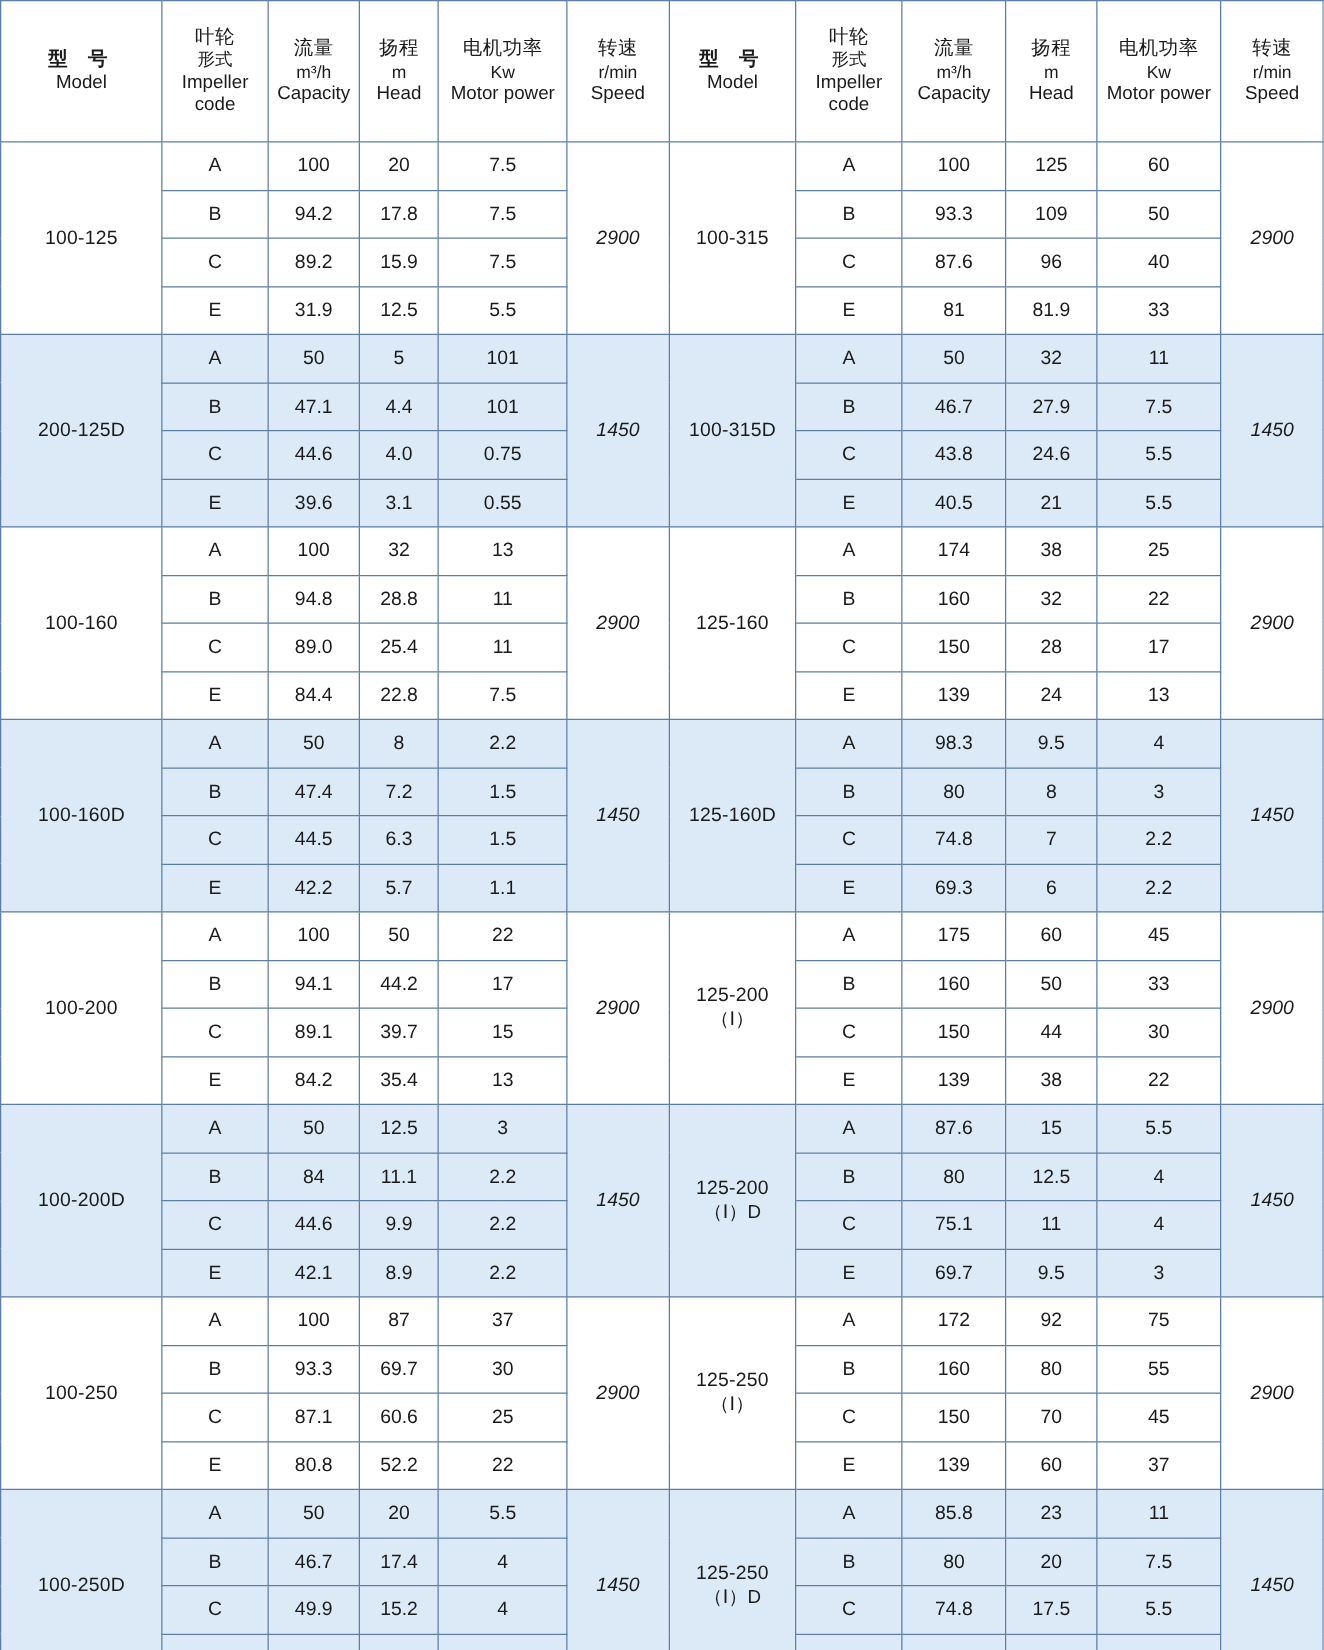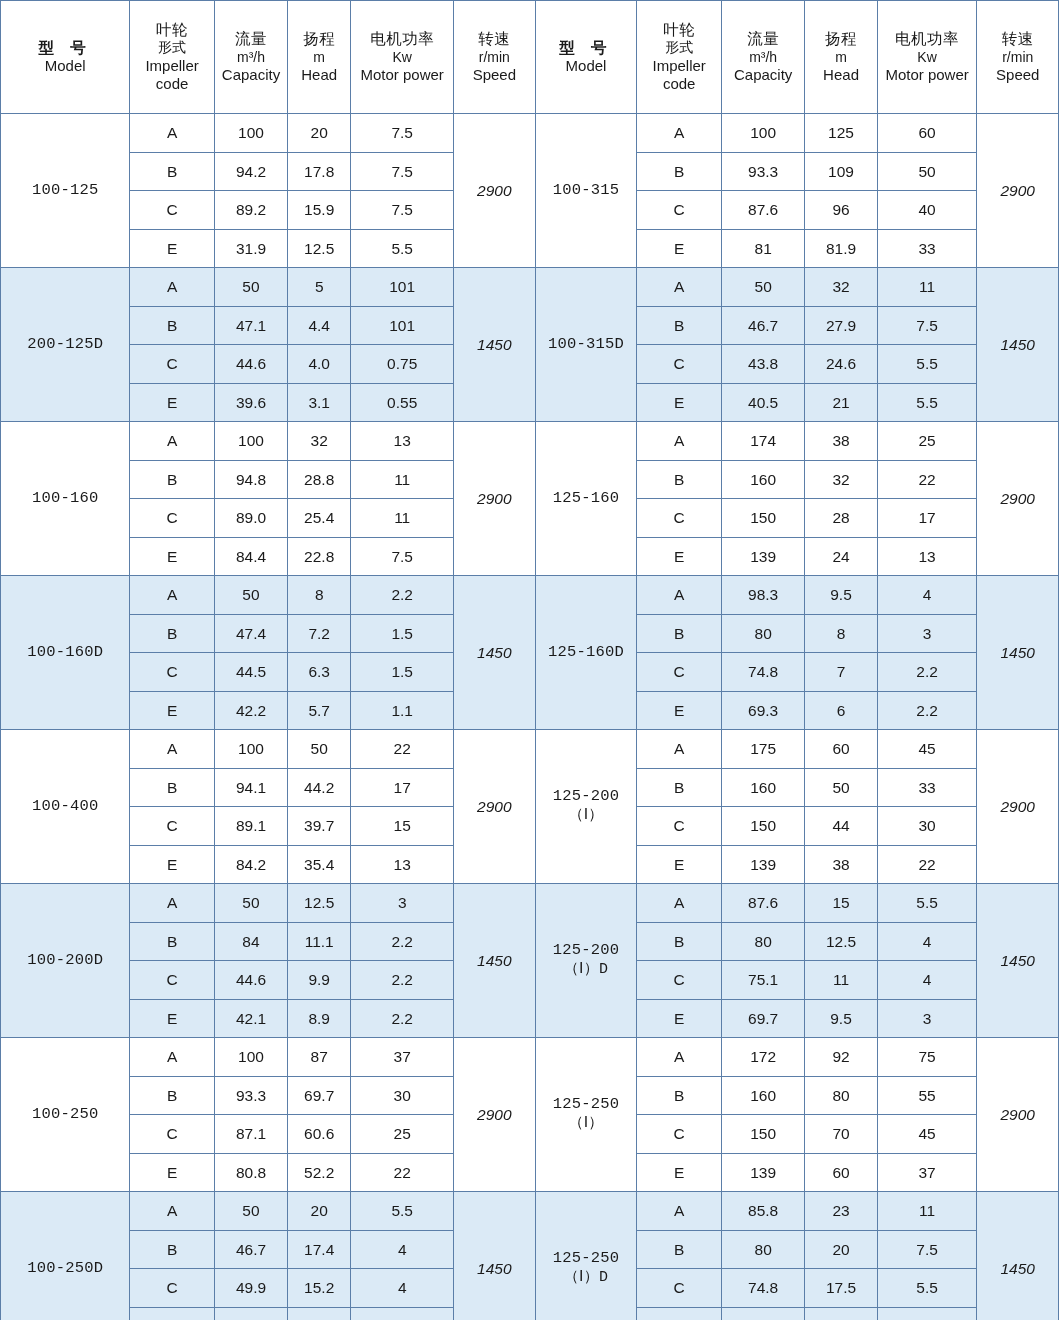--- a/index.html
+++ b/index.html
@@ -59,21 +59,20 @@
   }
   .hdr-model .hdr-cn { letter-spacing: 6px; font-weight: bold; }
 
   tbody td { height: 37.5px; }
   tr.band-alt td { background: #dbeaf6; }
   tr.band-plain td { background: #ffffff; }
 
   .model-cell {
     font-size: 16px;
     letter-spacing: 0.2px;
-    font-family: Liberation Mono, monospace;
   }
   .model-cell .sub {
     display: block;
     font-size: 15px;
   }
   .speed-cell { font-size: 16px; font-style: italic; }
 </style>
 </head>
 <body>
 
@@ -325,21 +324,21 @@
         <td>E</td>
         <td>42.2</td>
         <td>5.7</td>
         <td>1.1</td>
         <td>E</td>
         <td>69.3</td>
         <td>6</td>
         <td>2.2</td>
       </tr>
       <tr class="band-plain">
-        <td class="model-cell" rowspan="4"><span>100-400</span></td>
+        <td class="model-cell" rowspan="4"><span>100-200</span></td>
         <td>A</td>
         <td>100</td>
         <td>50</td>
         <td>22</td>
         <td class="speed-cell" rowspan="4">2900</td>
         <td class="model-cell" rowspan="4"><span>125-200</span><span class="sub">（Ⅰ）</span></td>
         <td>A</td>
         <td>175</td>
         <td>60</td>
         <td>45</td>

